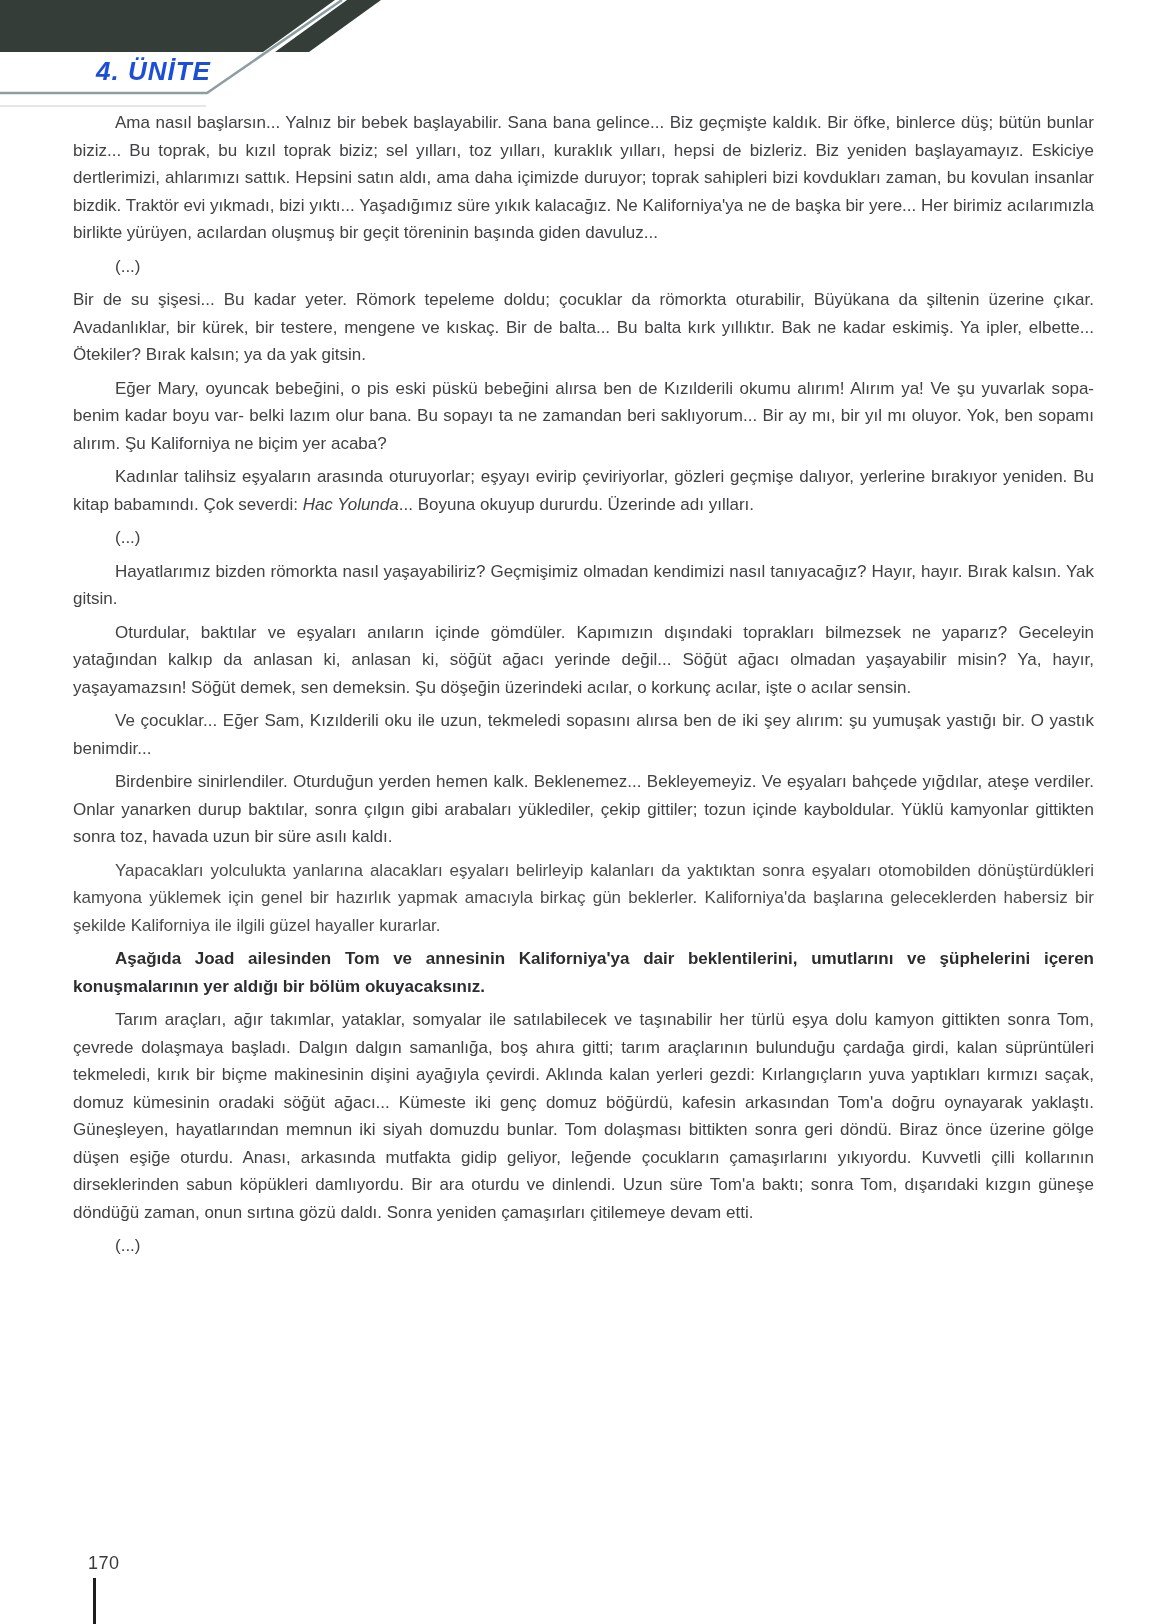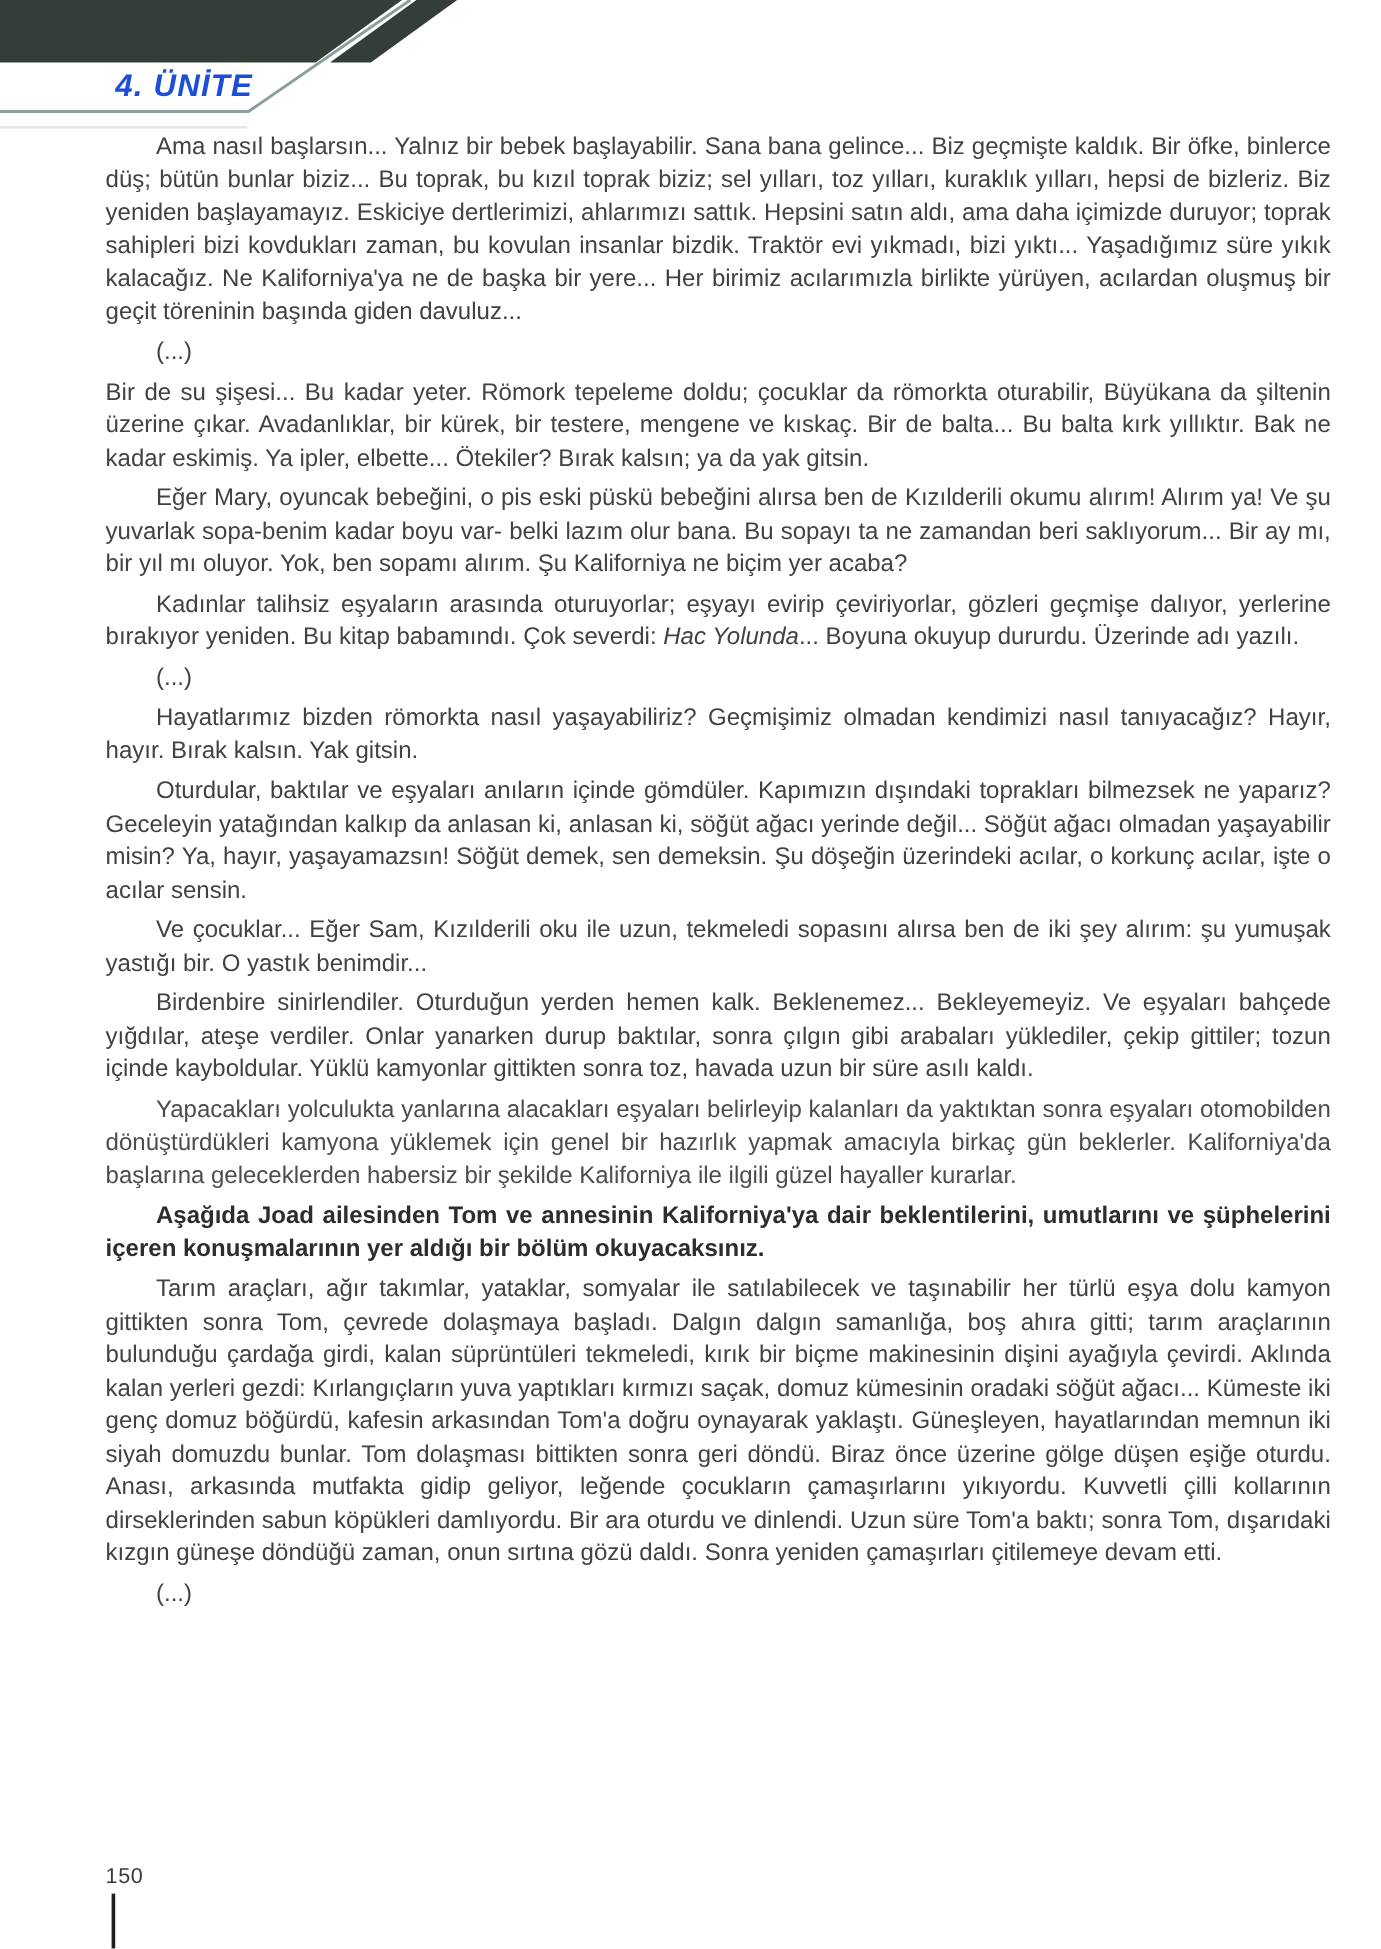--- a/index.html
+++ b/index.html
@@ -19,24 +19,24 @@
     top: 56px;
     font-size: 26px;
     font-weight: 700;
     font-style: italic;
     letter-spacing: 1px;
     color: #1d4ed8;
     white-space: nowrap;
   }
   .content {
     position: absolute;
-    left: 88px;
+    left: 73px;
     top: 109px;
     width: 1021px;
-    font-size: 20px;
+    font-size: 17px;
     line-height: 27.5px;
     color: #424245;
     text-align: justify;
   }
   .content p { margin: 0 0 6px 0; text-indent: 42px; }
   .content p.noindent { text-indent: 0; }
   .content p.italic-para { color: #4c4c4e; }
   .content p.bold-para { font-weight: 700; color: #2d2d30; }
   .inline-italic { font-style: italic; }
   .page-number {
@@ -69,28 +69,28 @@
       <line x1="0" y1="106" x2="206" y2="106" stroke="#e3e7e8" stroke-width="2"></line>
     </svg>
     <div class="unit-title">4. ÜNİTE</div>
   </div>
 
   <main class="content">
     <p>Ama nasıl başlarsın... Yalnız bir bebek başlayabilir. Sana bana gelince... Biz geçmişte kaldık. Bir öfke, binlerce düş; bütün bunlar biziz... Bu toprak, bu kızıl toprak biziz; sel yılları, toz yılları, kuraklık yılları, hepsi de bizleriz. Biz yeniden başlayamayız. Eskiciye dertlerimizi, ahlarımızı sattık. Hepsini satın aldı, ama daha içimizde duruyor; toprak sahipleri bizi kovdukları zaman, bu kovulan insanlar bizdik. Traktör evi yıkmadı, bizi yıktı... Yaşadığımız süre yıkık kalacağız. Ne Kaliforniya'ya ne de başka bir yere... Her birimiz acılarımızla birlikte yürüyen, acılardan oluşmuş bir geçit töreninin başında giden davuluz...</p>
     <p>(...)</p>
     <p class="noindent">Bir de su şişesi... Bu kadar yeter. Römork tepeleme doldu; çocuklar da römorkta oturabilir, Büyükana da şiltenin üzerine çıkar. Avadanlıklar, bir kürek, bir testere, mengene ve kıskaç. Bir de balta... Bu balta kırk yıllıktır. Bak ne kadar eskimiş. Ya ipler, elbette... Ötekiler? Bırak kalsın; ya da yak gitsin.</p>
     <p>Eğer Mary, oyuncak bebeğini, o pis eski püskü bebeğini alırsa ben de Kızılderili okumu alırım! Alırım ya! Ve şu yuvarlak sopa-benim kadar boyu var- belki lazım olur bana. Bu sopayı ta ne zamandan beri saklıyorum... Bir ay mı, bir yıl mı oluyor. Yok, ben sopamı alırım. Şu Kaliforniya ne biçim yer acaba?</p>
-    <p><span>Kadınlar talihsiz eşyaların arasında oturuyorlar; eşyayı evirip çeviriyorlar, gözleri geçmişe dalıyor, yerlerine bırakıyor yeniden. Bu kitap babamındı. Çok severdi: </span><span class="inline-italic">Hac Yolunda</span><span>... Boyuna okuyup dururdu. Üzerinde adı yazılı.</span></p>
+    <p><span>Kadınlar talihsiz eşyaların arasında oturuyorlar; eşyayı evirip çeviriyorlar, gözleri geçmişe dalıyor, yerlerine bırakıyor yeniden. Bu kitap babamındı. Çok severdi: </span><span class="inline-italic">Hac Yolunda</span><span>... Boyuna okuyup dururdu. Üzerinde adı yılları.</span></p>
     <p>(...)</p>
     <p>Hayatlarımız bizden römorkta nasıl yaşayabiliriz? Geçmişimiz olmadan kendimizi nasıl tanıyacağız? Hayır, hayır. Bırak kalsın. Yak gitsin.</p>
     <p>Oturdular, baktılar ve eşyaları anıların içinde gömdüler. Kapımızın dışındaki toprakları bilmezsek ne yaparız? Geceleyin yatağından kalkıp da anlasan ki, anlasan ki, söğüt ağacı yerinde değil... Söğüt ağacı olmadan yaşayabilir misin? Ya, hayır, yaşayamazsın! Söğüt demek, sen demeksin. Şu döşeğin üzerindeki acılar, o korkunç acılar, işte o acılar sensin.</p>
     <p>Ve çocuklar... Eğer Sam, Kızılderili oku ile uzun, tekmeledi sopasını alırsa ben de iki şey alırım: şu yumuşak yastığı bir. O yastık benimdir...</p>
     <p>Birdenbire sinirlendiler. Oturduğun yerden hemen kalk. Beklenemez... Bekleyemeyiz. Ve eşyaları bahçede yığdılar, ateşe verdiler. Onlar yanarken durup baktılar, sonra çılgın gibi arabaları yüklediler, çekip gittiler; tozun içinde kayboldular. Yüklü kamyonlar gittikten sonra toz, havada uzun bir süre asılı kaldı.</p>
     <p class="italic-para">Yapacakları yolculukta yanlarına alacakları eşyaları belirleyip kalanları da yaktıktan sonra eşyaları otomobilden dönüştürdükleri kamyona yüklemek için genel bir hazırlık yapmak amacıyla birkaç gün beklerler. Kaliforniya'da başlarına geleceklerden habersiz bir şekilde Kaliforniya ile ilgili güzel hayaller kurarlar.</p>
     <p class="bold-para">Aşağıda Joad ailesinden Tom ve annesinin Kaliforniya'ya dair beklentilerini, umutlarını ve şüphelerini içeren konuşmalarının yer aldığı bir bölüm okuyacaksınız.</p>
     <p>Tarım araçları, ağır takımlar, yataklar, somyalar ile satılabilecek ve taşınabilir her türlü eşya dolu kamyon gittikten sonra Tom, çevrede dolaşmaya başladı. Dalgın dalgın samanlığa, boş ahıra gitti; tarım araçlarının bulunduğu çardağa girdi, kalan süprüntüleri tekmeledi, kırık bir biçme makinesinin dişini ayağıyla çevirdi. Aklında kalan yerleri gezdi: Kırlangıçların yuva yaptıkları kırmızı saçak, domuz kümesinin oradaki söğüt ağacı... Kümeste iki genç domuz böğürdü, kafesin arkasından Tom'a doğru oynayarak yaklaştı. Güneşleyen, hayatlarından memnun iki siyah domuzdu bunlar. Tom dolaşması bittikten sonra geri döndü. Biraz önce üzerine gölge düşen eşiğe oturdu. Anası, arkasında mutfakta gidip geliyor, leğende çocukların çamaşırlarını yıkıyordu. Kuvvetli çilli kollarının dirseklerinden sabun köpükleri damlıyordu. Bir ara oturdu ve dinlendi. Uzun süre Tom'a baktı; sonra Tom, dışarıdaki kızgın güneşe döndüğü zaman, onun sırtına gözü daldı. Sonra yeniden çamaşırları çitilemeye devam etti.</p>
     <p>(...)</p>
   </main>
 
-  <div class="page-number">150</div>
+  <div class="page-number">170</div>
   <div class="page-number-tick"></div>
 
 </div>
 
 </body></html>

